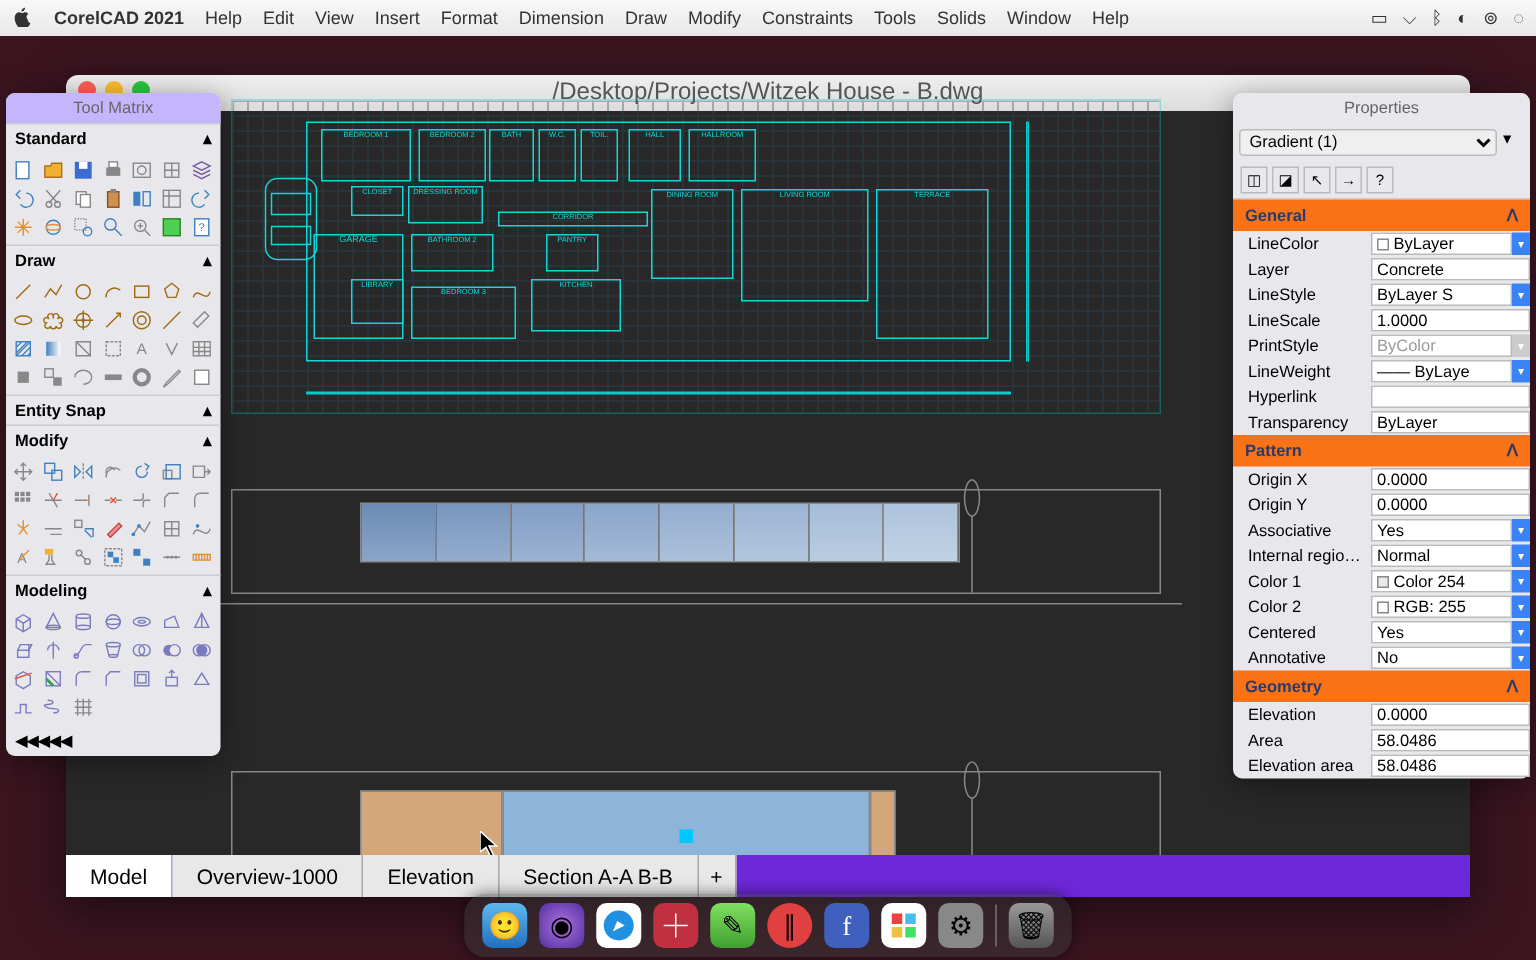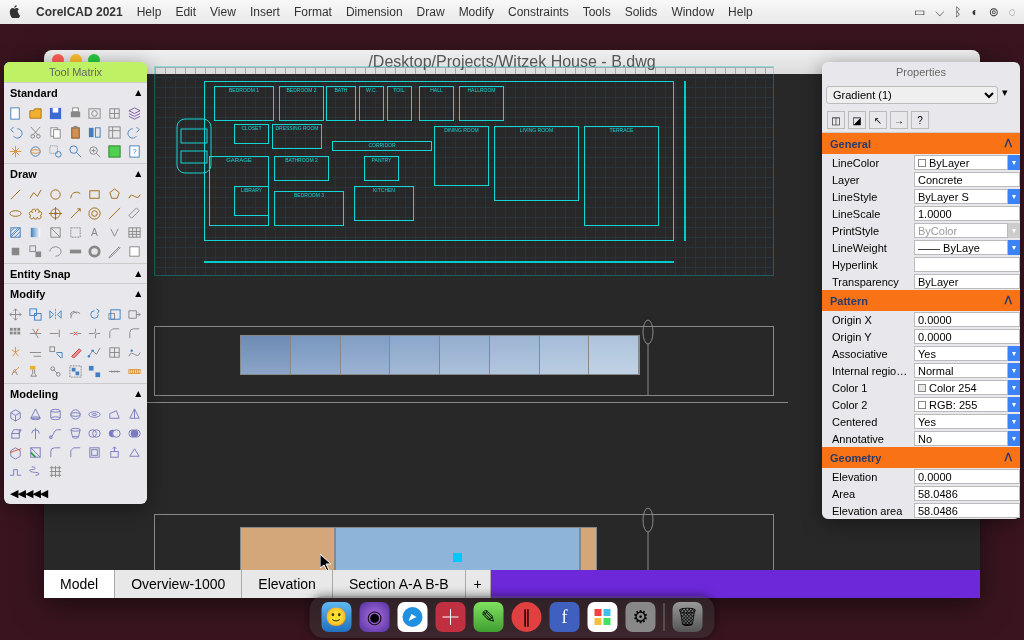--- a/index.html
+++ b/index.html
@@ -44,21 +44,21 @@
 .cursor { position:absolute; width:14px; height:18px; }
 
 
 .model-tabs { position:absolute; bottom:0; left:0; right:0; height:28px; background:#6d28d9; display:flex; align-items:flex-start; font-size:14px; }
 .model-tab { padding:4px 16px; border-right:1px solid #aaa; background:#e8e8e8; height:100%; display:flex; align-items:center; gap:4px; position:relative; }
 .model-tab.active { background:#fff; }
 .model-tab.add { padding:4px 8px; }
 
 
 .tool-matrix { position:absolute; left:4px; top:62px; width:143px; background:#e8e8ec; border-radius:6px; box-shadow:0 4px 20px rgba(0,0,0,.4); font-size:11px; }
-.tm-title { height:20px; display:flex; align-items:center; justify-content:center; color:#666; background:#bef264; border-radius:6px 6px 0 0; }
+.tm-title { height:20px; display:flex; align-items:center; justify-content:center; color:#666; background:#c4b5fd; border-radius:6px 6px 0 0; }
 .tm-section { font-weight:600; padding:3px 6px; display:flex; align-items:center; border-top:1px solid #ccc; }
 .tm-section .chev { margin-left:auto; }
 .tm-grid { display:grid; grid-template-columns:repeat(7,1fr); gap:2px; padding:3px; }
 .tm-btn { width:17px; height:17px; display:flex; align-items:center; justify-content:center; border:1px solid transparent; }
 .tm-btn svg { width:15px; height:15px; }
 .tm-footer { padding:4px 6px; font-size:11px; letter-spacing:-1px; }
 
 
 .props { position:absolute; right:4px; top:62px; width:198px; background:#e8e8ec; border-radius:6px; box-shadow:0 4px 20px rgba(0,0,0,.4); font-size:11px; }
 .props-title { height:20px; display:flex; align-items:center; justify-content:center; color:#666; }

